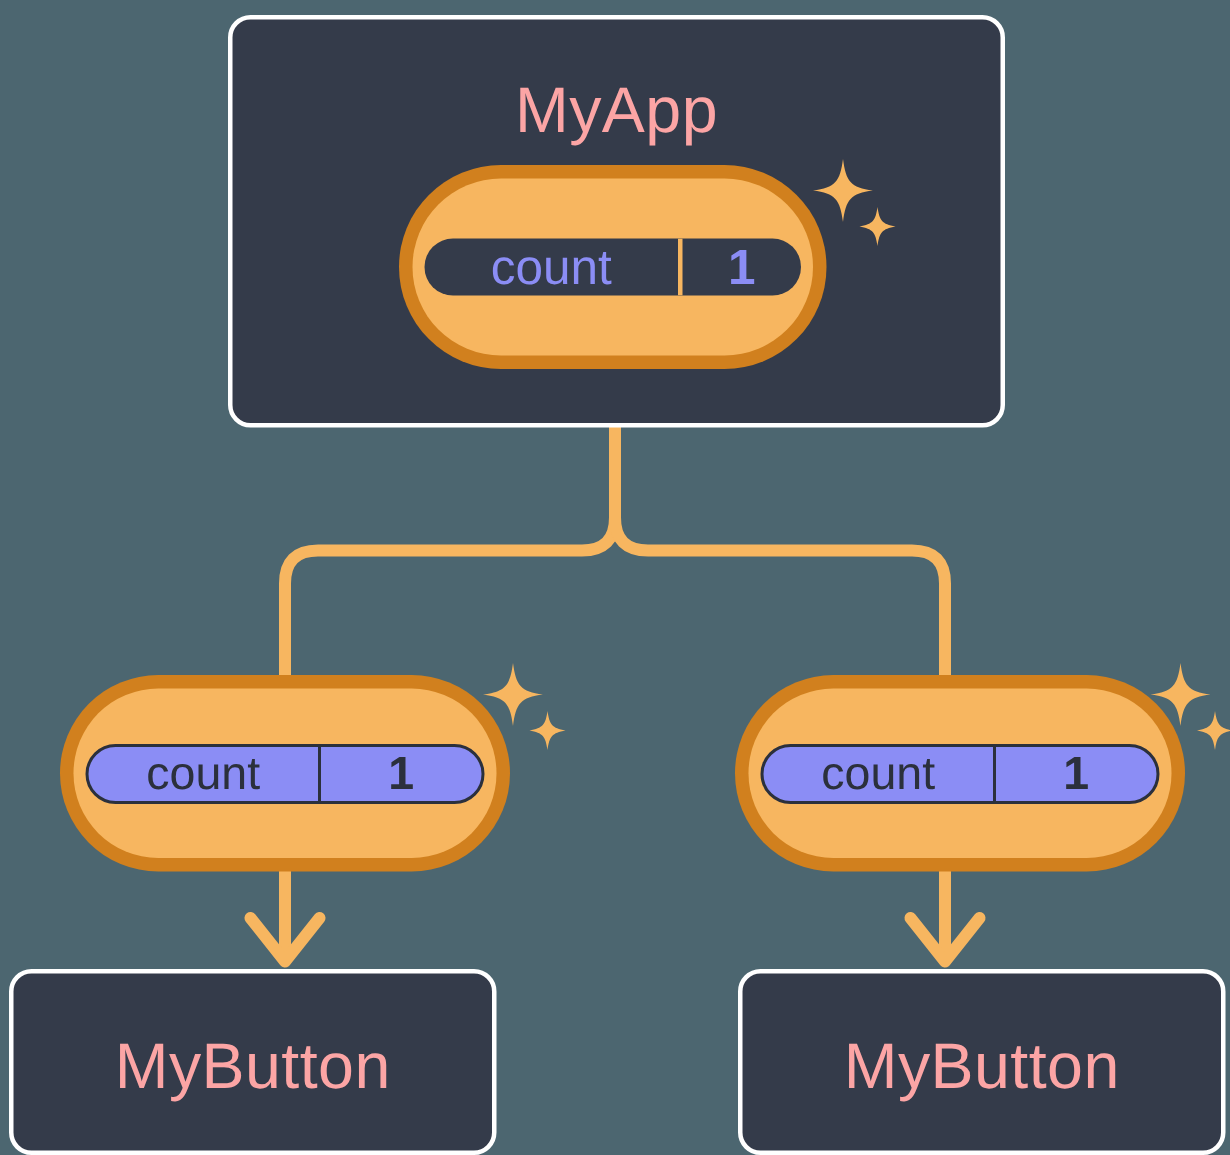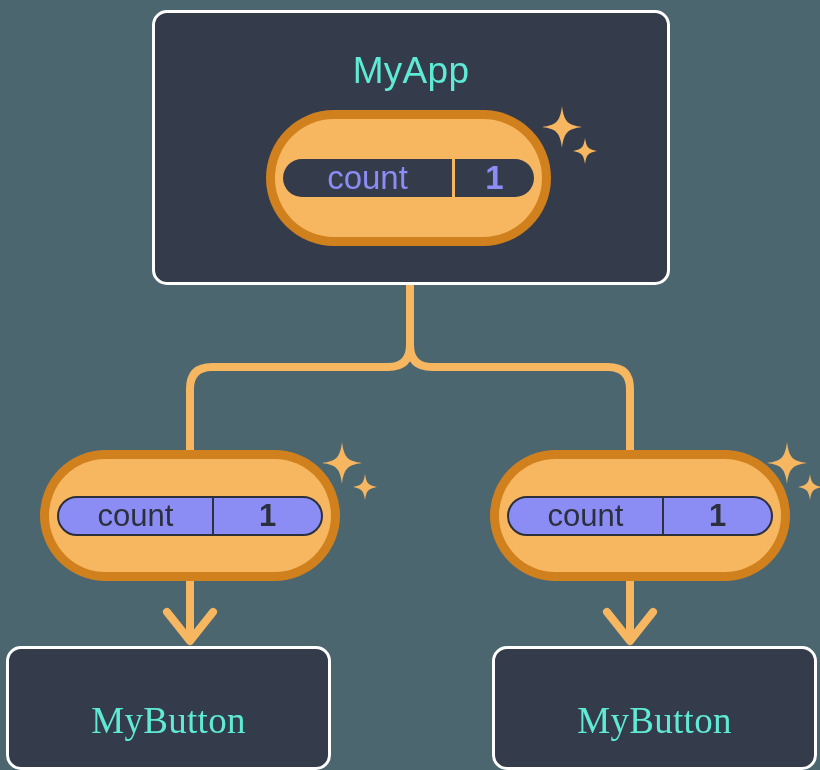--- a/index.html
+++ b/index.html
@@ -34,22 +34,22 @@
   
   .compbox {
     position: absolute;
     z-index: 2;
     background: #343b4a;
     border: 3px solid #ffffff;
     border-radius: 15px;
     box-sizing: border-box;
   }
   .compbox-title {
-    color: #5eead4;
-    font-size: 37px;
+    color: #fca5a5;
+    font-size: 43px;
     font-weight: 400;
     letter-spacing: 0.3px;
     text-align: center;
     white-space: nowrap;
   }
 
   #box-myapp {
     left: 152px;
     top: 10px;
     width: 518px;
@@ -65,22 +65,21 @@
     width: 325px;
     height: 124px;
   }
   #box-mybutton-right {
     left: 492px;
     top: 646px;
     width: 325px;
     height: 124px;
   }
   .btnbox .compbox-title {
-    margin-top: 50px;
-    font-family: Liberation Serif, serif;
+    margin-top: 38px;
   }
 
   
   .pill {
     position: absolute;
     z-index: 3;
     box-sizing: border-box;
     display: flex;
     align-items: stretch;
     border-radius: 999px;

